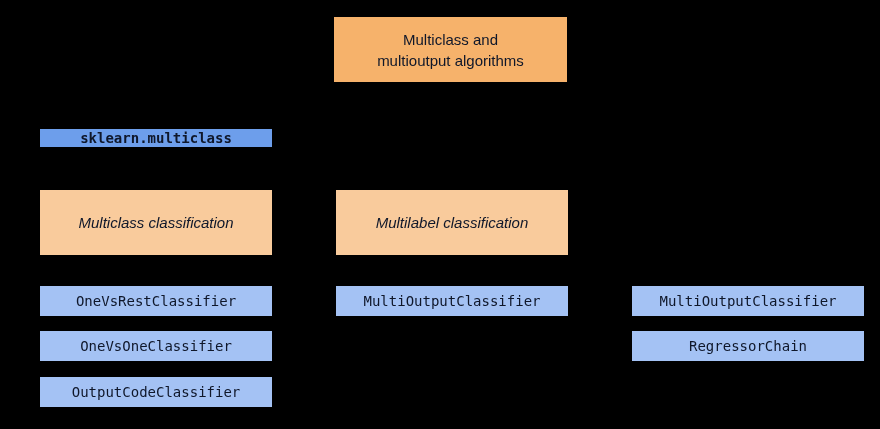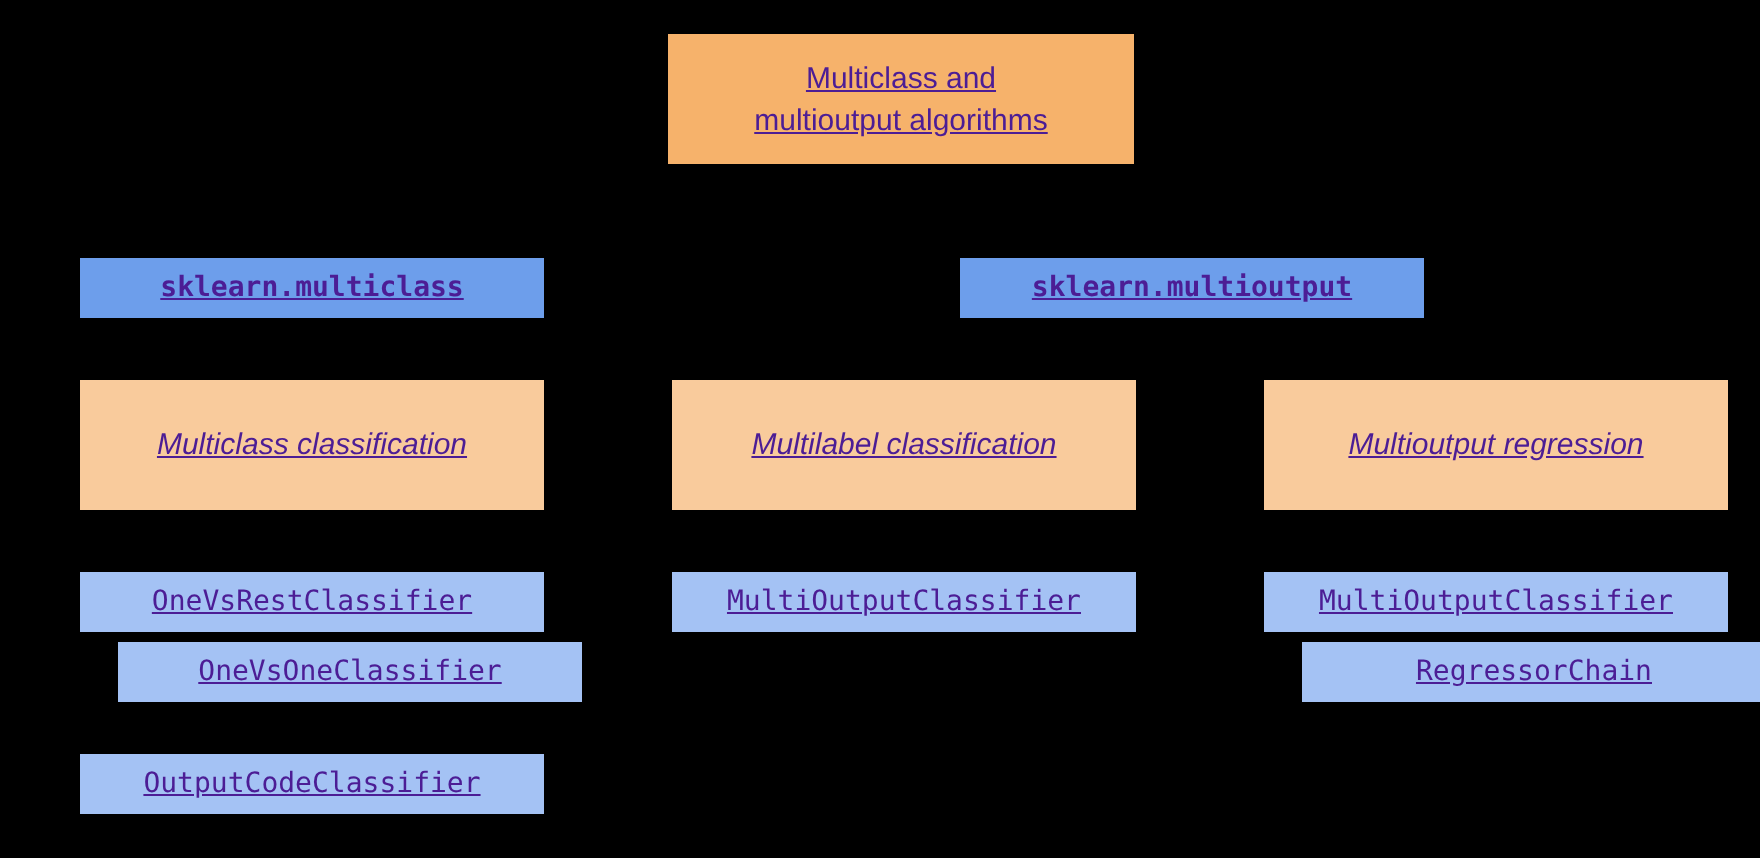--- a/index.html
+++ b/index.html
@@ -14,36 +14,35 @@
     background: #000000;
     overflow: hidden;
     font-family: "Liberation Sans", sans-serif;
   }
   .box {
     position: absolute;
     display: flex;
     align-items: center;
     justify-content: center;
     text-align: center;
-    color: #4c1d95;
+    color: #0f172a;
     box-sizing: border-box;
-    text-decoration: underline;
   }
   
   .root {
     left: 334px; top: 17px;
     width: 233px; height: 65px;
     background: #F6B26B;
     font-size: 15px;
     line-height: 21px;
     white-space: pre-line;
   }
   
   .module {
-    top: 129px; height: 30px; width: 232px;
+    top: 129px; height: 18px; width: 232px;
     background: #6D9EEB;
     font-family: "DejaVu Sans Mono", "Liberation Mono", monospace;
     font-weight: bold;
     font-size: 14px;
   }
   .module-left  { left: 40px; }
   .module-right { left: 480px; }
   
   .category {
     top: 190px; height: 65px; width: 232px;
@@ -55,37 +54,35 @@
   .klass {
     height: 30px; width: 232px;
     background: #A4C2F4;
     font-family: "DejaVu Sans Mono", "Liberation Mono", monospace;
     font-size: 14px;
   }
   .col-left  { left: 40px; }
   .col-mid   { left: 336px; }
   .col-right { left: 632px; }
   .row-1 { top: 286px; }
-  .row-2 { top: 321px; margin-left: 19px; }
+  .row-2 { top: 331px; }
   .row-3 { top: 377px; }
 </style>
 </head>
 <body>
 
 <div class="stage">
 
   <div class="box root">Multiclass and
 multioutput algorithms</div>
 
   <div class="box module module-left">sklearn.multiclass</div>
-  <div class="box module module-right">sklearn.multioutput</div>
 
   <div class="box category col-mid">Multilabel classification</div>
   <div class="box category col-left">Multiclass classification</div>
-  <div class="box category col-right">Multioutput regression</div>
 
   <div class="box klass col-left row-1">OneVsRestClassifier</div>
   <div class="box klass col-left row-2">OneVsOneClassifier</div>
   <div class="box klass col-mid row-1">MultiOutputClassifier</div>
 
   <div class="box klass col-left row-3">OutputCodeClassifier</div>
 
   <div class="box klass col-right row-1">MultiOutputClassifier</div>
   <div class="box klass col-right row-2">RegressorChain</div>
 

